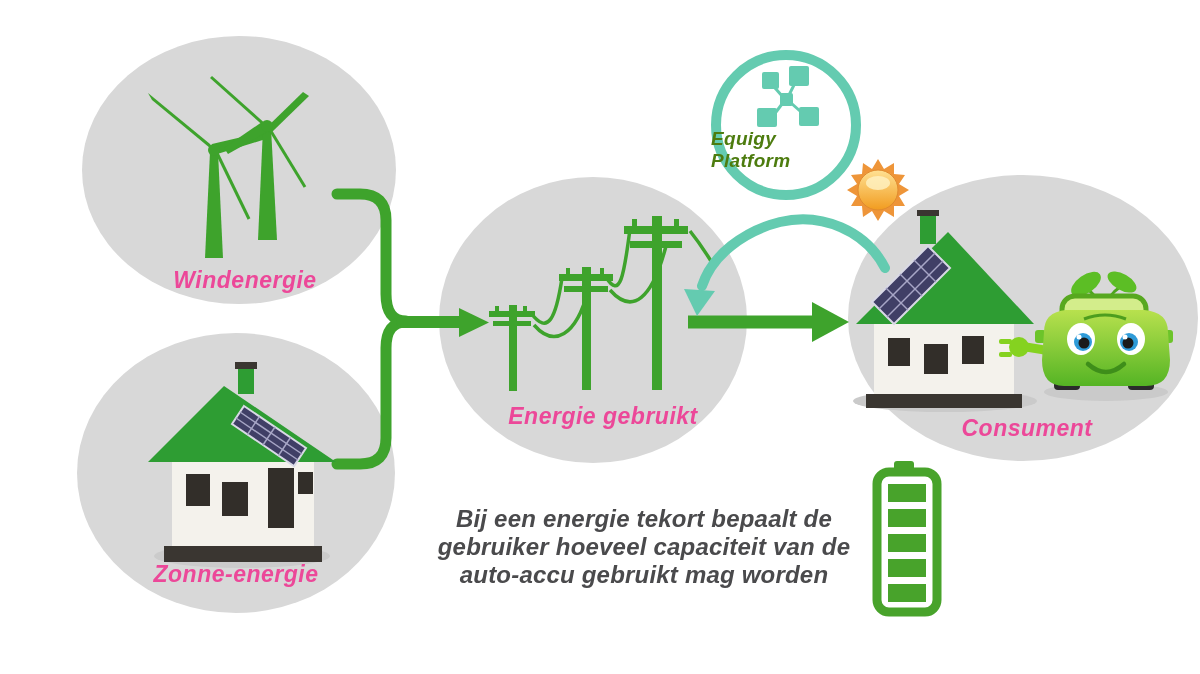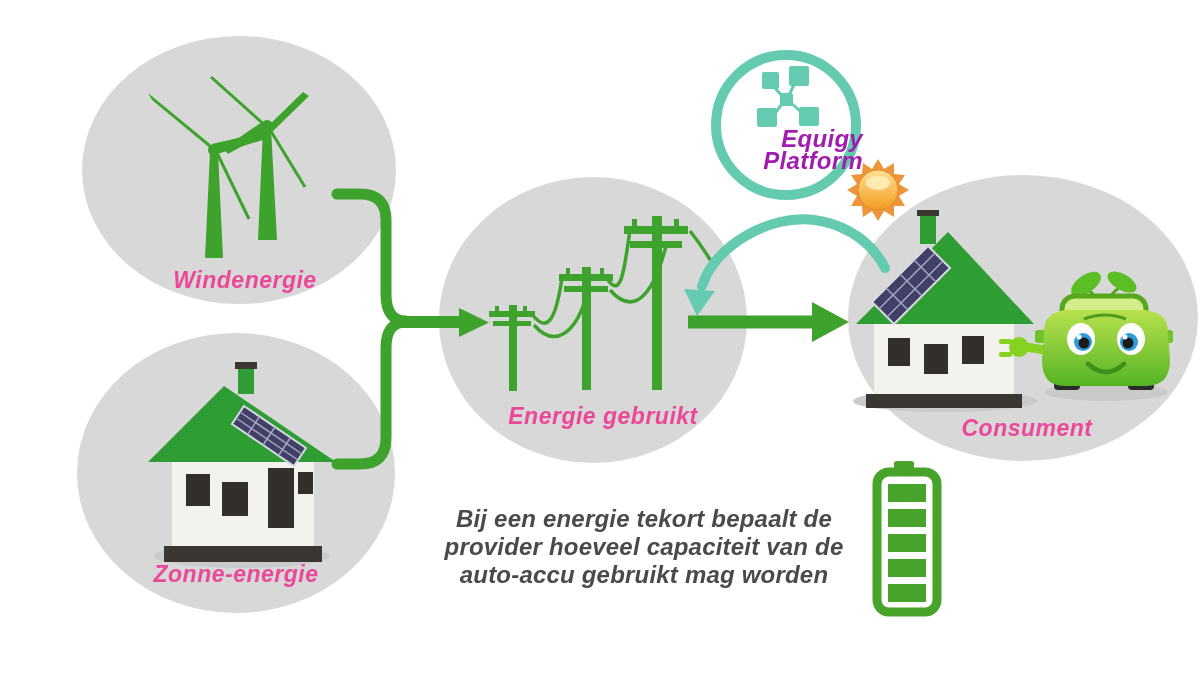--- a/index.html
+++ b/index.html
@@ -7,23 +7,23 @@
     position:relative;width:1200px;height:674px;overflow:hidden;
     background:#ffffff;font-family:"Liberation Sans", sans-serif;
   }
   .stage svg{position:absolute;left:0;top:0;}
   .node-label{
     position:absolute;text-align:center;
     font-weight:bold;font-style:italic;
     color:#ec4899;font-size:23px;letter-spacing:0.5px;
   }
   .platform-label{
-    position:absolute;text-align:right;
+    position:absolute;text-align:left;
     font-weight:bold;font-style:italic;
-    color:#a21caf;font-size:24px;line-height:22px;letter-spacing:0.3px;
+    color:#4d7c0f;font-size:19px;line-height:22px;letter-spacing:0.3px;
   }
   .caption{
     position:absolute;text-align:center;
     font-weight:bold;font-style:italic;
     color:#4a4a4c;font-size:24px;line-height:28px;letter-spacing:0.2px;
   }
 </style>
 </head>
 <body>
 
@@ -245,17 +245,17 @@
 
 <div class="node-label" style="left:897px;top:403px;width:260px;margin-top:12px;">Consument</div>
 
 <div class="platform-label" style="left:711px;top:128px;width:152px;">
   <div>Equigy</div>
   <div>Platform</div>
 </div>
 
 <div class="caption" style="left:420px;top:505px;width:448px;">
   <div>Bij een energie tekort bepaalt de</div>
-  <div>provider hoeveel capaciteit van de</div>
+  <div>gebruiker hoeveel capaciteit van de</div>
   <div>auto-accu gebruikt mag worden</div>
 </div>
 
 </div>
 
 </body></html>

